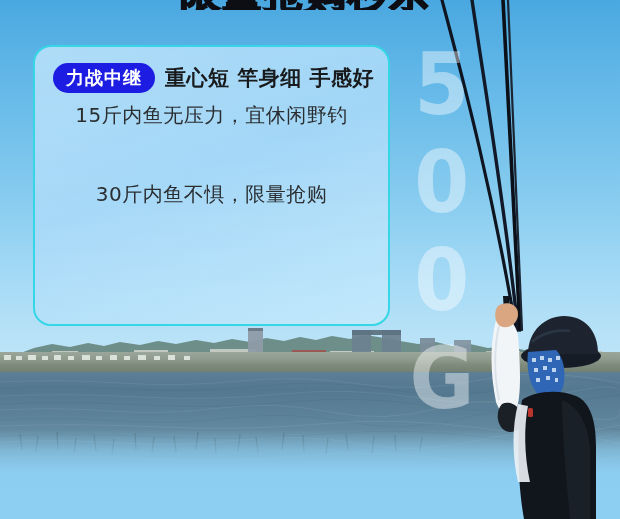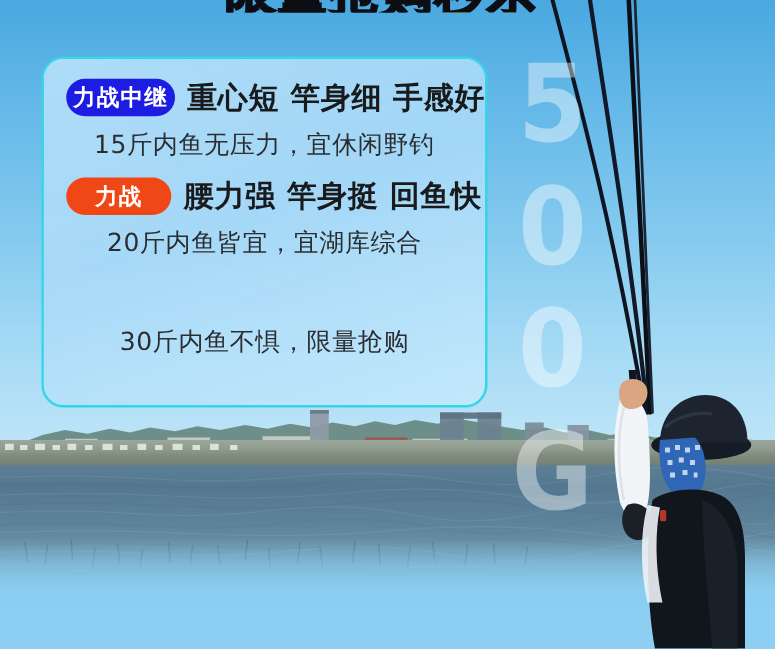--- a/index.html
+++ b/index.html
@@ -88,21 +88,21 @@
     height:30px;min-width:58px;padding:0 13px;
     border-radius:15px;
     color:#fff;font-weight:700;font-size:18px;letter-spacing:1px;
     white-space:nowrap;
     font-family:"DejaVu Sans","Liberation Sans",sans-serif;
   }
   .badge.blue  {background:#1c1ce2;}
   .badge.orange{background:#ef4716;}
   .badge.green {background:#147118;}
   .feat-title{
-    font-size:24px;font-weight:700;color:#181a1c;letter-spacing:.5px;
+    font-size:21px;font-weight:700;color:#181a1c;letter-spacing:.5px;
     white-space:nowrap;
     font-family:"DejaVu Sans","Liberation Sans",sans-serif;
   }
   .feat-sub{
     text-align:center;
     font-size:20px;color:#2a2e31;letter-spacing:.5px;
     padding:7px 0 9px 0;
     white-space:nowrap;
     font-family:"DejaVu Sans","Liberation Sans",sans-serif;
   }
@@ -280,27 +280,20 @@
   <div class="card">
 
     <div class="feature">
       <div class="feat-head">
         <span class="badge blue">力战中继</span>
         <span class="feat-title">重心短 竿身细 手感好</span>
       </div>
       <div class="feat-sub">15斤内鱼无压力，宜休闲野钓</div>
     </div>
 
-    <div class="feature">
-      <div class="feat-head">
-        <span class="badge orange">力战</span>
-        <span class="feat-title">腰力强 竿身挺 回鱼快</span>
-      </div>
-      <div class="feat-sub">20斤内鱼皆宜，宜湖库综合</div>
-    </div>
 
     <div class="feature">
       <div class="feat-head">
       </div>
       <div class="feat-sub">30斤内鱼不惧，限量抢购</div>
     </div>
 
   </div>
 
 </div>

